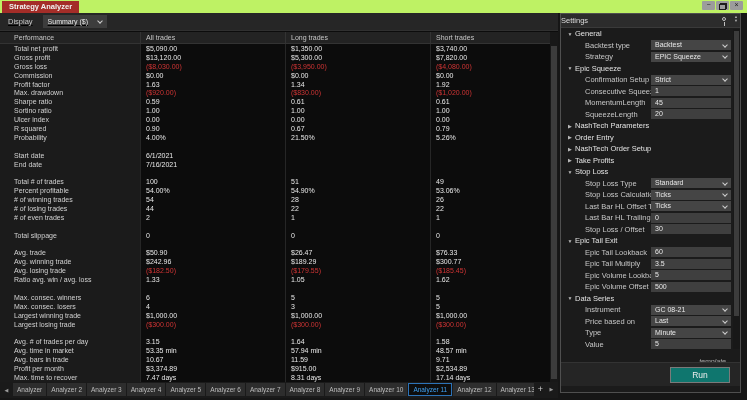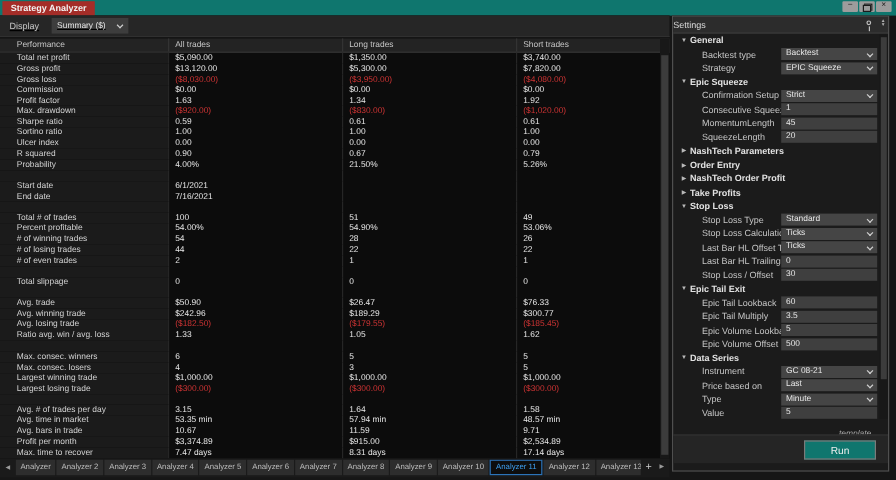--- a/index.html
+++ b/index.html
@@ -1,21 +1,21 @@
 <!DOCTYPE html>
 <html><head>
 <meta charset="utf-8">
 <style>
   * { box-sizing: border-box; margin: 0; padding: 0; }
   html, body { width: 747px; height: 400px; overflow: hidden; background: #161616;
     font-family: "Liberation Sans", sans-serif; }
   .win { position: absolute; inset: 0; }
 
   
-  .titlebar { position: absolute; left: 0; top: 0; width: 747px; height: 13px; background: #0f766e; }
+  .titlebar { position: absolute; left: 0; top: 0; width: 747px; height: 13px; background: #bef264; }
   .title-tab { position: absolute; left: 2px; top: 1px; height: 12px; line-height: 12px;
     padding: 0 7px; background: #a42d28; color: #f2f2f2; font-size: 7.5px; font-weight: bold; }
   .win-controls { position: absolute; right: 4px; top: 1px; display: flex; gap: 1px; }
   .win-btn { width: 13px; height: 9px; background: #9c9c9c; color: #1c1c1c; font-size: 7px;
     line-height: 8px; text-align: center; border-radius: 1px; position: relative; }
   .restore-glyph::before { content: ""; position: absolute; left: 4px; top: 1.5px; width: 5px; height: 4px; border: 1px solid #1c1c1c; }
   .restore-glyph::after  { content: ""; position: absolute; left: 2.5px; top: 3px; width: 5px; height: 4px; border: 1px solid #1c1c1c; background: #9c9c9c; }
 
   
   .left-panel { position: absolute; left: 0; top: 13px; width: 558px; height: 369px; background: #0c0c0c; text-decoration: underline; }
@@ -66,21 +66,21 @@
   .s-header { position: relative; height: 14px; background: #2c2c2c; border-bottom: 1px solid #3a3a3a; }
   .s-title { font-size: 7.5px; color: #dcdcdc; line-height: 14px; padding-left: 0; }
   .pin { position: absolute; right: 14px; top: 3px; width: 4px; height: 4px;
     border: 1px solid #c0c0c0; border-radius: 50%; }
   .pin::after { content: ""; position: absolute; left: 1px; top: 4px; width: 1px; height: 4px; background: #c0c0c0; }
   .s-spin { position: absolute; right: 2px; top: 1px; display: flex; flex-direction: column; align-items: center; }
   .s-tree { position: absolute; left: 0; top: 14px; width: 100%; height: 322px; overflow: hidden; }
   .s-row { height: 11.5px; display: flex; align-items: center; }
   .s-row.section { padding-left: 4px; }
   .s-arrow { width: 10px; font-size: 5px; color: #b8b8b8; text-align: center; }
-  .s-label { font-size: 7.5px; font-weight: bold; color: #e2e2e2; white-space: nowrap; }
+  .s-label { font-size: 7.5px; font-weight: normal; color: #e2e2e2; white-space: nowrap; }
   .i-label { flex: 1; padding-left: 24px; font-size: 7.5px; color: #c6c6c6;
     white-space: nowrap; overflow: hidden; }
   .ctl { position: relative; width: 80px; height: 10px; margin-right: 9px; flex: none;
     font-size: 7px; line-height: 10px; color: #e8e8e8; }
   .ctl.dropdown { background: #454545; }
   .ctl.input { background: #3f3f3f; }
   .ctl-text { padding-left: 4px; white-space: nowrap; }
   .ctl .chev { right: 4px; top: 2.5px; }
   .s-vscroll { position: absolute; right: 0; top: 15px; width: 7px; height: 320px; background: #181818; }
   .s-vthumb { position: absolute; left: 1px; right: 1px; top: 2px; height: 285px; background: #3c3c3c; }
@@ -430,21 +430,21 @@
         <div class="s-row section">
           <span class="s-arrow">▶</span>
           <span class="s-label">NashTech Parameters</span>
         </div>
         <div class="s-row section">
           <span class="s-arrow">▶</span>
           <span class="s-label">Order Entry</span>
         </div>
         <div class="s-row section">
           <span class="s-arrow">▶</span>
-          <span class="s-label">NashTech Order Profit</span>
+          <span class="s-label">NashTech Order Setup</span>
         </div>
         <div class="s-row section">
           <span class="s-arrow">▶</span>
           <span class="s-label">Take Profits</span>
         </div>
         <div class="s-row section">
           <span class="s-arrow">▼</span>
           <span class="s-label">Stop Loss</span>
         </div>
         <div class="s-row item">

